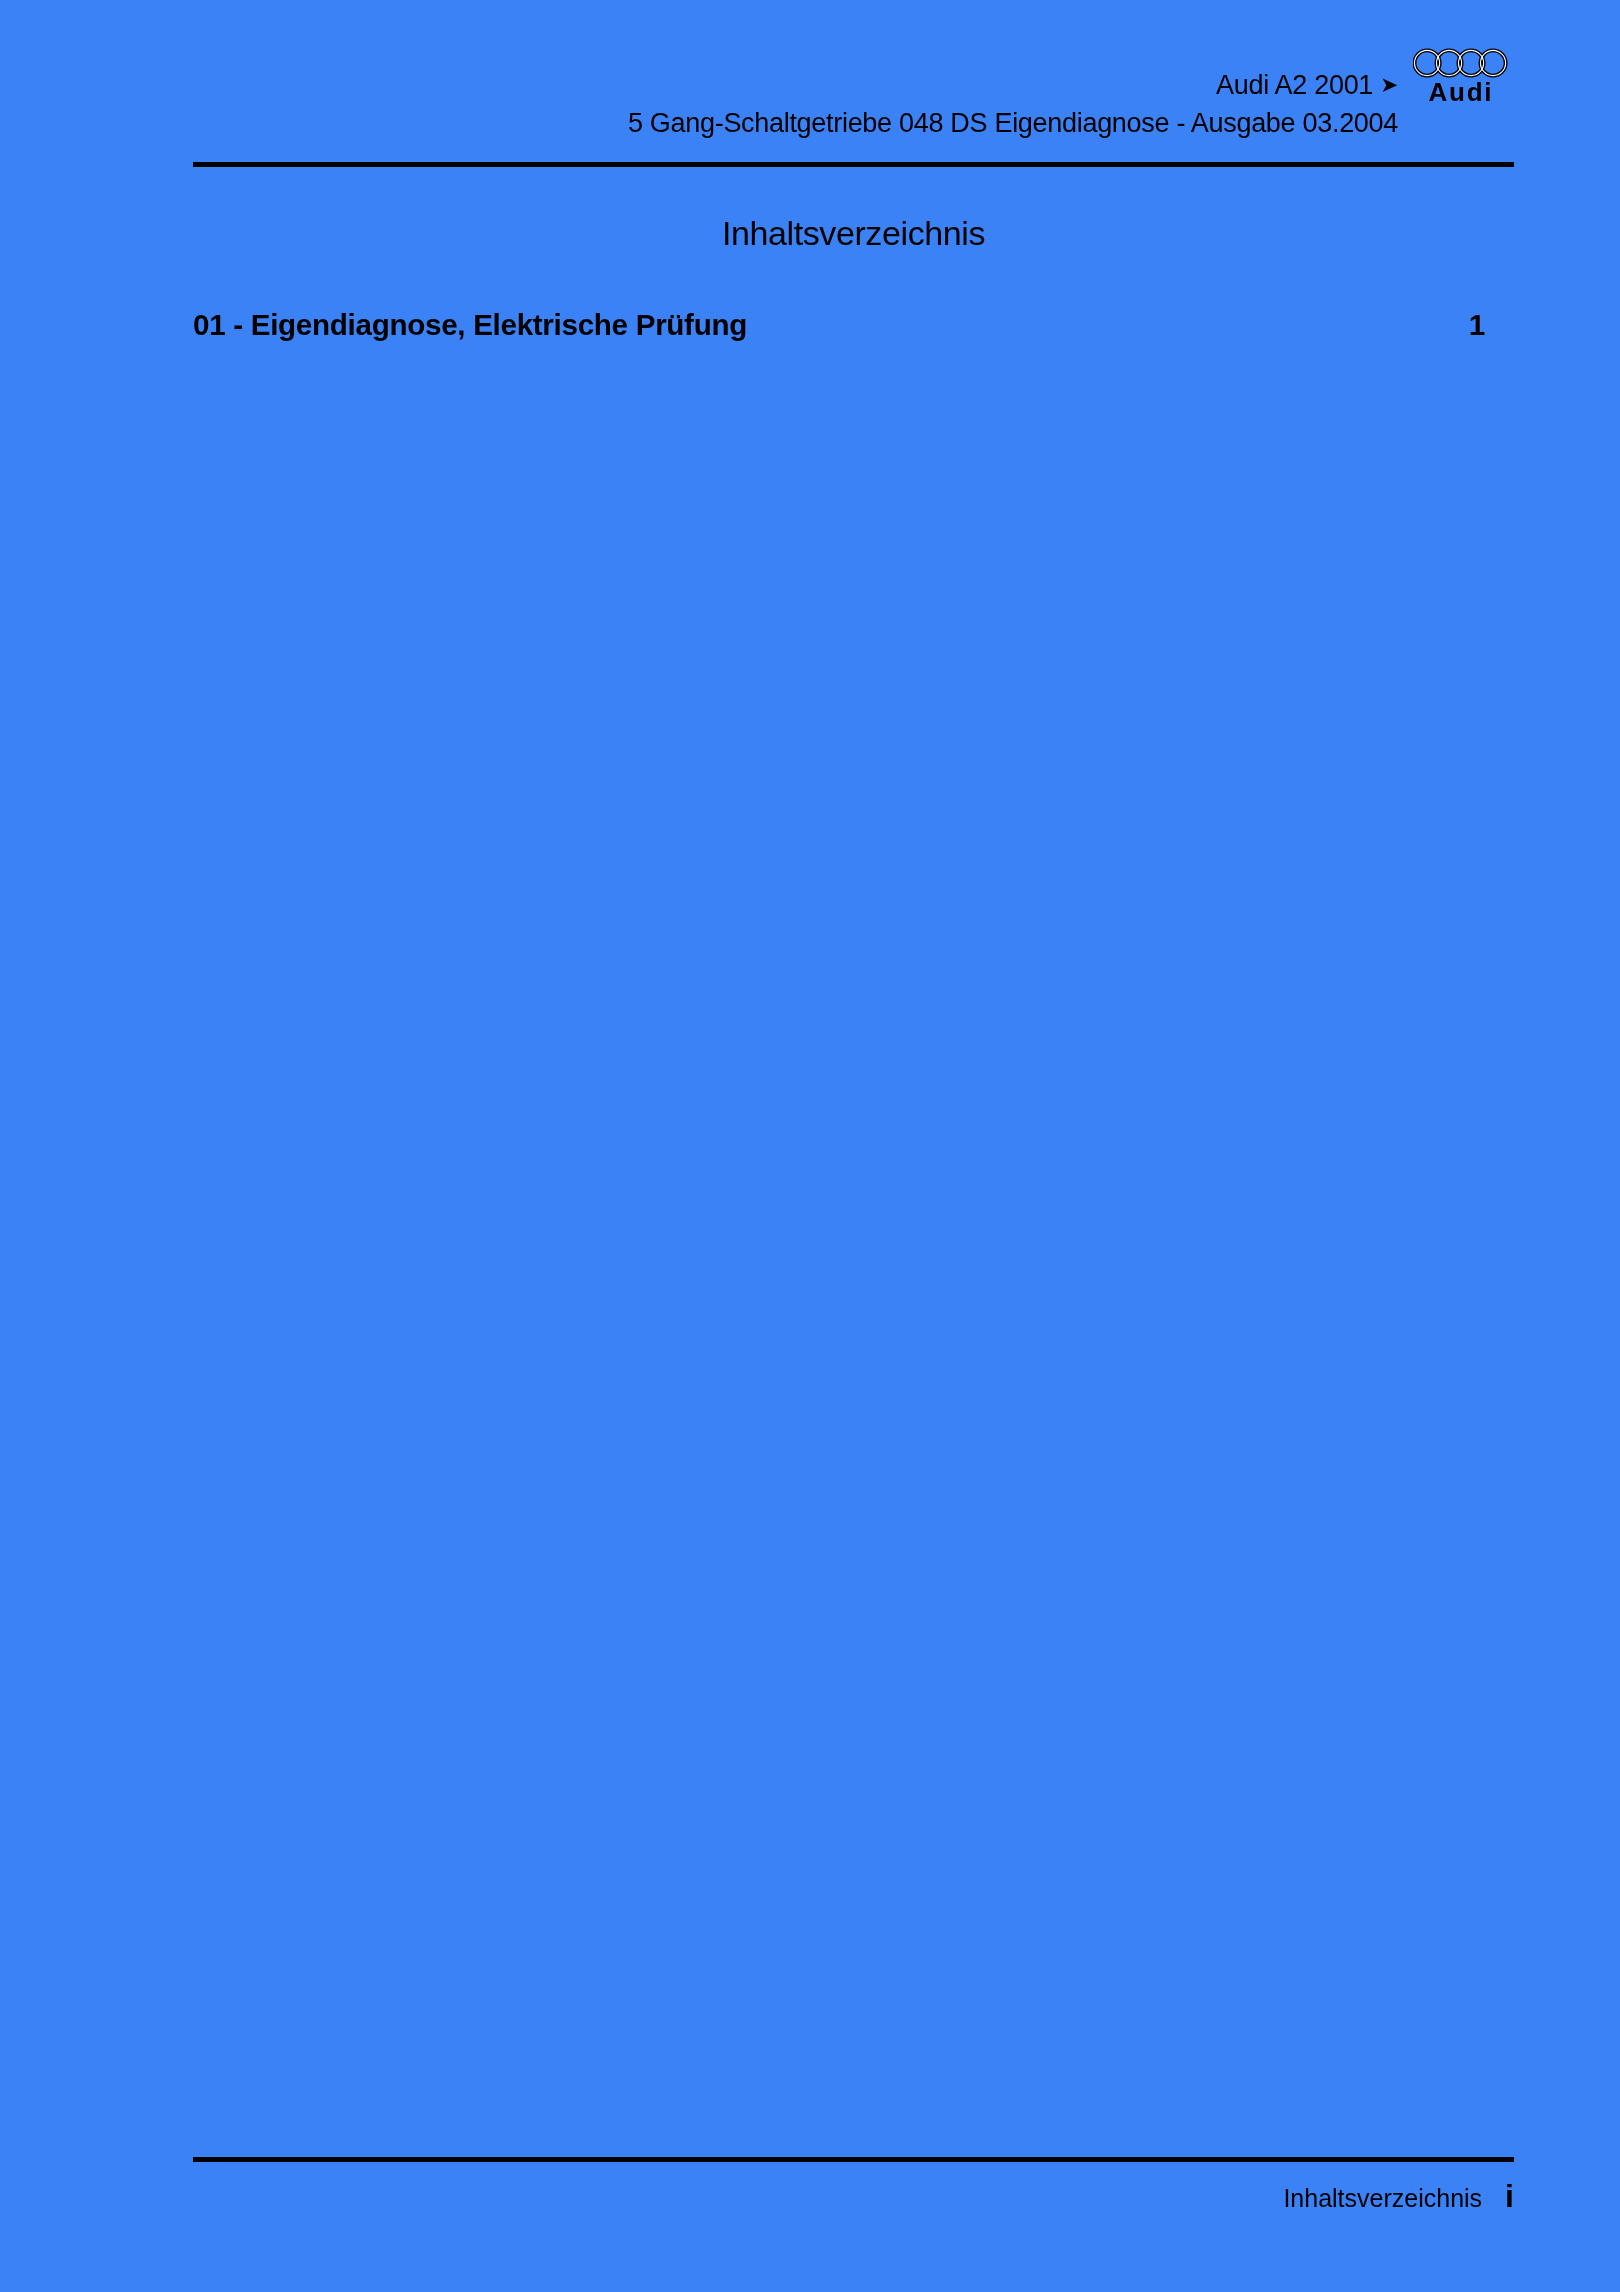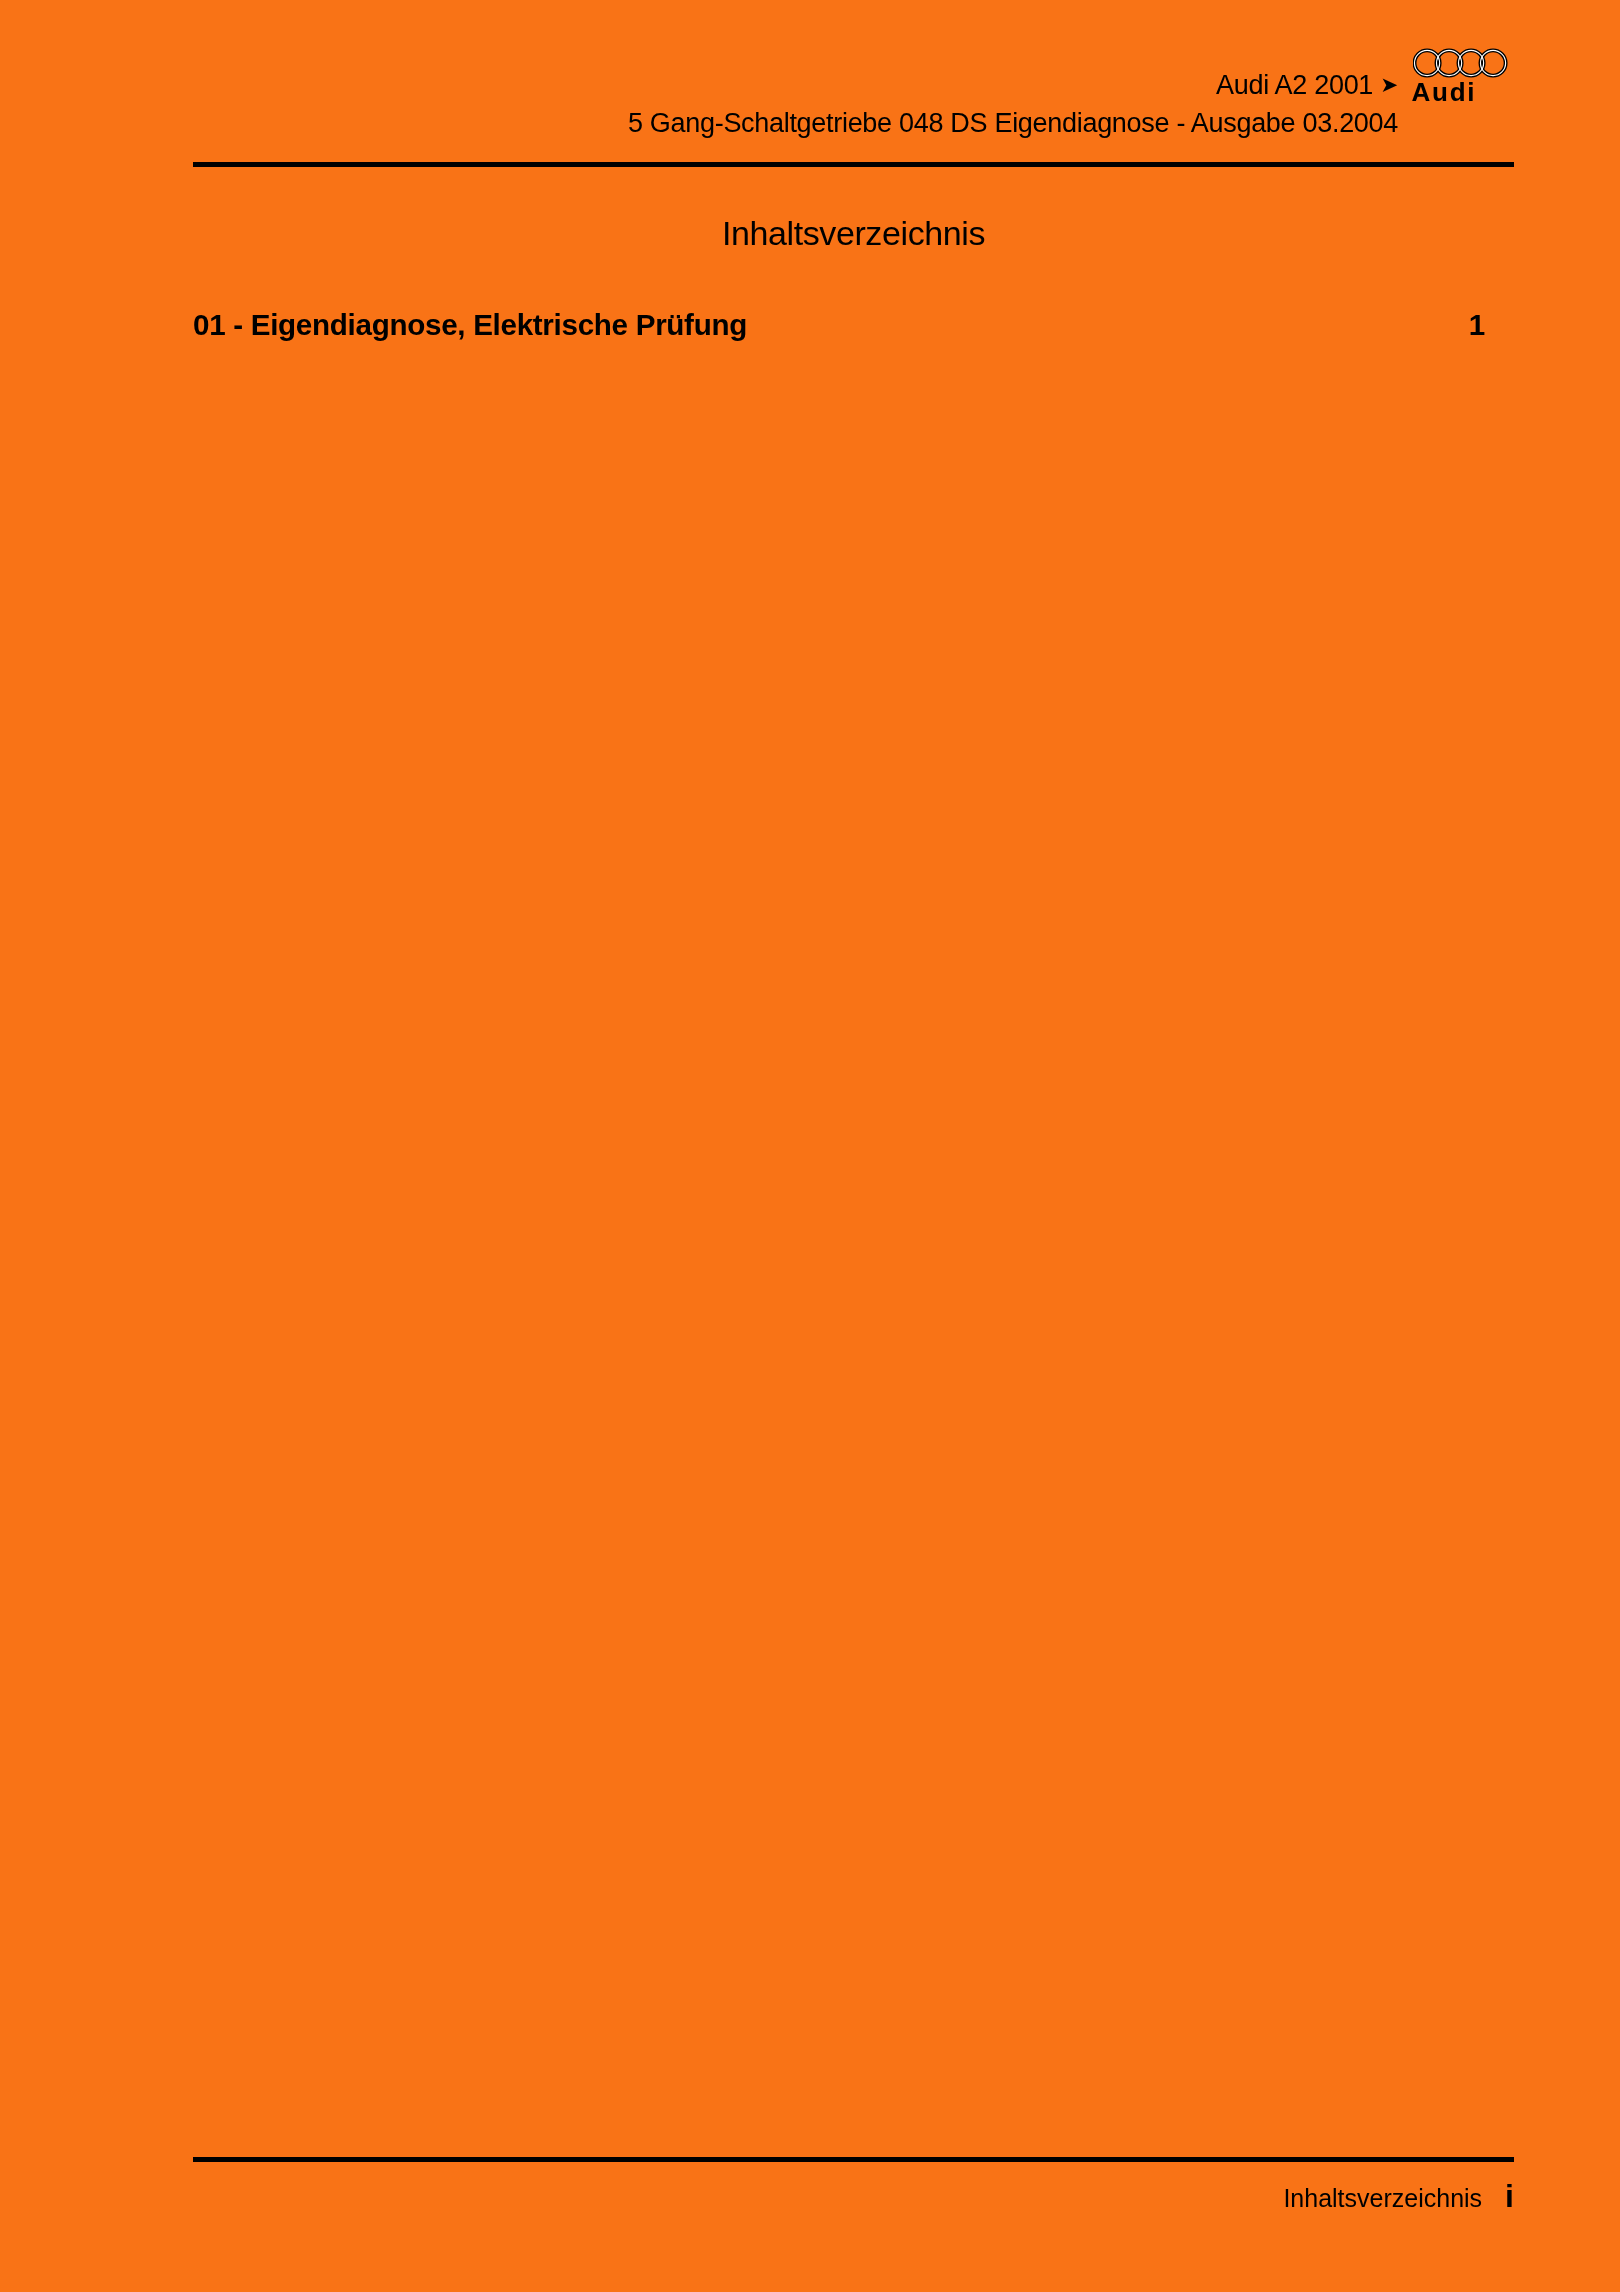--- a/index.html
+++ b/index.html
@@ -1,28 +1,28 @@
 <!DOCTYPE html>
 <html lang="de" style="font-size:14.3px"><head>
 <meta charset="utf-8">
 <style>
   html,body{margin:0;padding:0;background:#ffffff;}
   body{
     width:1620px;height:2293px;position:relative;
     font-family:"Liberation Sans","DejaVu Sans",sans-serif;
     color:#000;-webkit-font-smoothing:antialiased;
   }
-  .page{position:relative;width:1620px;height:2293px;overflow:hidden;background:#f97316;}
+  .page{position:relative;width:1620px;height:2293px;overflow:hidden;background:#3b82f6;}
   .content{position:absolute;left:193px;top:0;width:1321px;}
 
   
   .hdr{position:relative;padding-top:66px;min-height:91px;}
   .hdr-text{text-align:right;margin-right:116px;font-size:27px;line-height:38px;letter-spacing:-0.3px;}
   .hdr-arrow{font-size:21.5px;vertical-align:1.8px;}
-  .brand{position:absolute;right:3.6px;top:45px;width:99px;text-align:left;}
+  .brand{position:absolute;right:3.6px;top:45px;width:99px;text-align:center;}
   .brand svg{display:block;margin:0 auto;}
   .brand-word{font-size:26px;font-weight:800;letter-spacing:1.8px;line-height:27px;margin-top:-1.8px;font-stretch:semi-condensed;}
   .rule{height:4.5px;background:#000;}
   .rule-top{margin-top:5.4px;}
 
   
   .doc-title{font-size:34px;font-weight:400;text-align:center;margin:47px 0 0 0;letter-spacing:-0.4px;}
 
   
   .toc{margin-top:52px;padding-right:29px;font-size:25px;line-height:34px;letter-spacing:-0.3px;}

